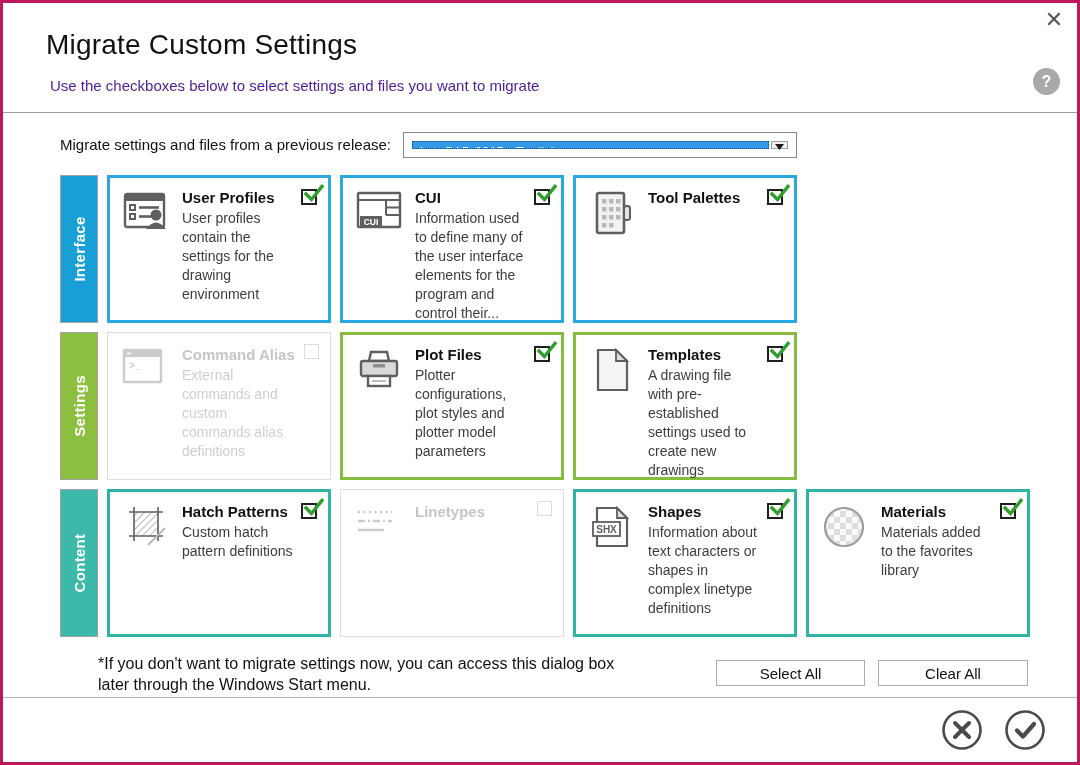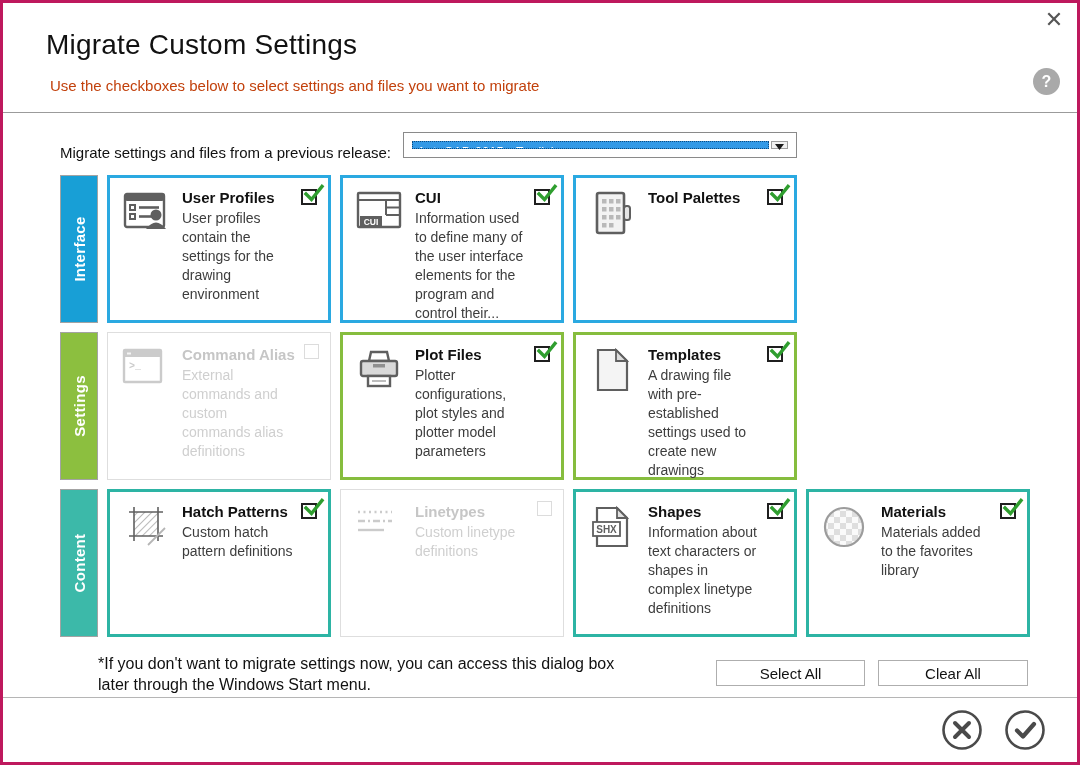--- a/index.html
+++ b/index.html
@@ -5,25 +5,25 @@
   * { margin:0; padding:0; box-sizing:border-box; }
   html,body { width:1080px; height:765px; background:#e8e8e8; }
   body { font-family:"Liberation Sans", sans-serif; }
   .dialog {
     position:relative; width:1080px; height:765px; background:#ffffff;
     border:3px solid #be185d; overflow:hidden;
   }
   
   .header { position:absolute; top:0; left:0; right:0; height:110px; background:#fff; border-bottom:1px solid #9b9b9b; }
   .title { position:absolute; left:43px; top:26px; font-size:28px; font-weight:400; color:#111; letter-spacing:0.2px; }
-  .subtitle { position:absolute; left:47px; top:74px; font-size:15px; color:#c2410c; }
+  .subtitle { position:absolute; left:47px; top:74px; font-size:15px; color:#4c1d95; }
   .close-btn { position:absolute; top:4px; right:10px; width:26px; height:26px; border:none; background:transparent; cursor:pointer; color:#555; font-size:22px; line-height:26px; text-align:center; }
   .help-btn { position:absolute; top:65px; right:17px; width:27px; height:27px; border-radius:50%; background:#a9a9a9; border:none; color:#fff; font-size:16px; font-weight:bold; line-height:27px; text-align:center; cursor:pointer; }
   
-  .combo-label { position:absolute; left:57px; top:141px; font-size:15px; color:#111; }
+  .combo-label { position:absolute; left:57px; top:133px; font-size:15px; color:#111; }
   .combo { position:absolute; left:400px; top:129px; width:394px; height:26px; background:#fff; border:1px solid #8a8a8a; display:flex; align-items:stretch; padding:8px; cursor:pointer; }
   .combo-selection { flex:1; background:#3399e6; border:1px dotted #0c4a80; color:#fff; font-size:13px; line-height:18px; padding:1px 0 0 4px; white-space:nowrap; overflow:hidden; }
   .combo-arrow-btn { width:17px; margin-left:2px; background:#f1f1f1; border:1px solid #9d9d9d; display:flex; align-items:center; justify-content:center; }
   
   .card-grid { position:absolute; left:57px; top:172px; }
   .row { display:flex; gap:9px; margin-bottom:9px; height:148px; }
   .strip { width:38px; height:100%; border:1px solid #a3a3a3; position:relative; overflow:hidden; }
   .strip-label { position:absolute; left:50%; top:50%; transform:translate(-50%,-50%) rotate(-90deg); color:#fff; font-size:15px; font-weight:bold; white-space:nowrap; letter-spacing:0.3px; }
   .card { width:224px; height:100%; background:#fff; border:3px solid #ccc; position:relative; padding:11px 10px 10px 12px; cursor:pointer; }
   .card.disabled { border:1px solid #dedede; padding:13px 12px 12px 14px; cursor:default; }
@@ -247,21 +247,20 @@
         <div class="card disabled">
           <span class="icon">
             <svg width="46" height="44" viewBox="0 0 46 44">
     <line x1="4" y1="9" x2="38" y2="9" stroke="currentColor" stroke-width="2.4" stroke-dasharray="2 3.5"></line>
     <line x1="4" y1="18" x2="38" y2="18" stroke="currentColor" stroke-width="2.4" stroke-dasharray="7 3 2 3"></line>
     <line x1="4" y1="27" x2="30" y2="27" stroke="currentColor" stroke-width="2.4"></line>
   </svg>
           </span>
           <div class="card-body">
             <div class="card-title">Linetypes</div>
-            <div class="card-desc">Custom linetype definitions</div>
           </div>
           <span class="checkbox"></span>
         </div>
         <div class="card" style="border-color: rgb(45, 180, 164);">
           <span class="icon">
             <svg width="46" height="44" viewBox="0 0 46 44">
     <path d="M8 3 H28 L38 13 V41 H8 Z" fill="#fff" stroke="currentColor" stroke-width="2.2"></path>
     <path d="M28 3 L38 13 H28 Z" fill="#e2e2e2" stroke="currentColor" stroke-width="1.8"></path>
     <rect x="4" y="17" width="27" height="14" fill="#fff" stroke="currentColor" stroke-width="1.8"></rect>
     <text x="17.5" y="28" text-anchor="middle" font-family="Liberation Sans, sans-serif" font-size="10" font-weight="bold" fill="currentColor">SHX</text>

